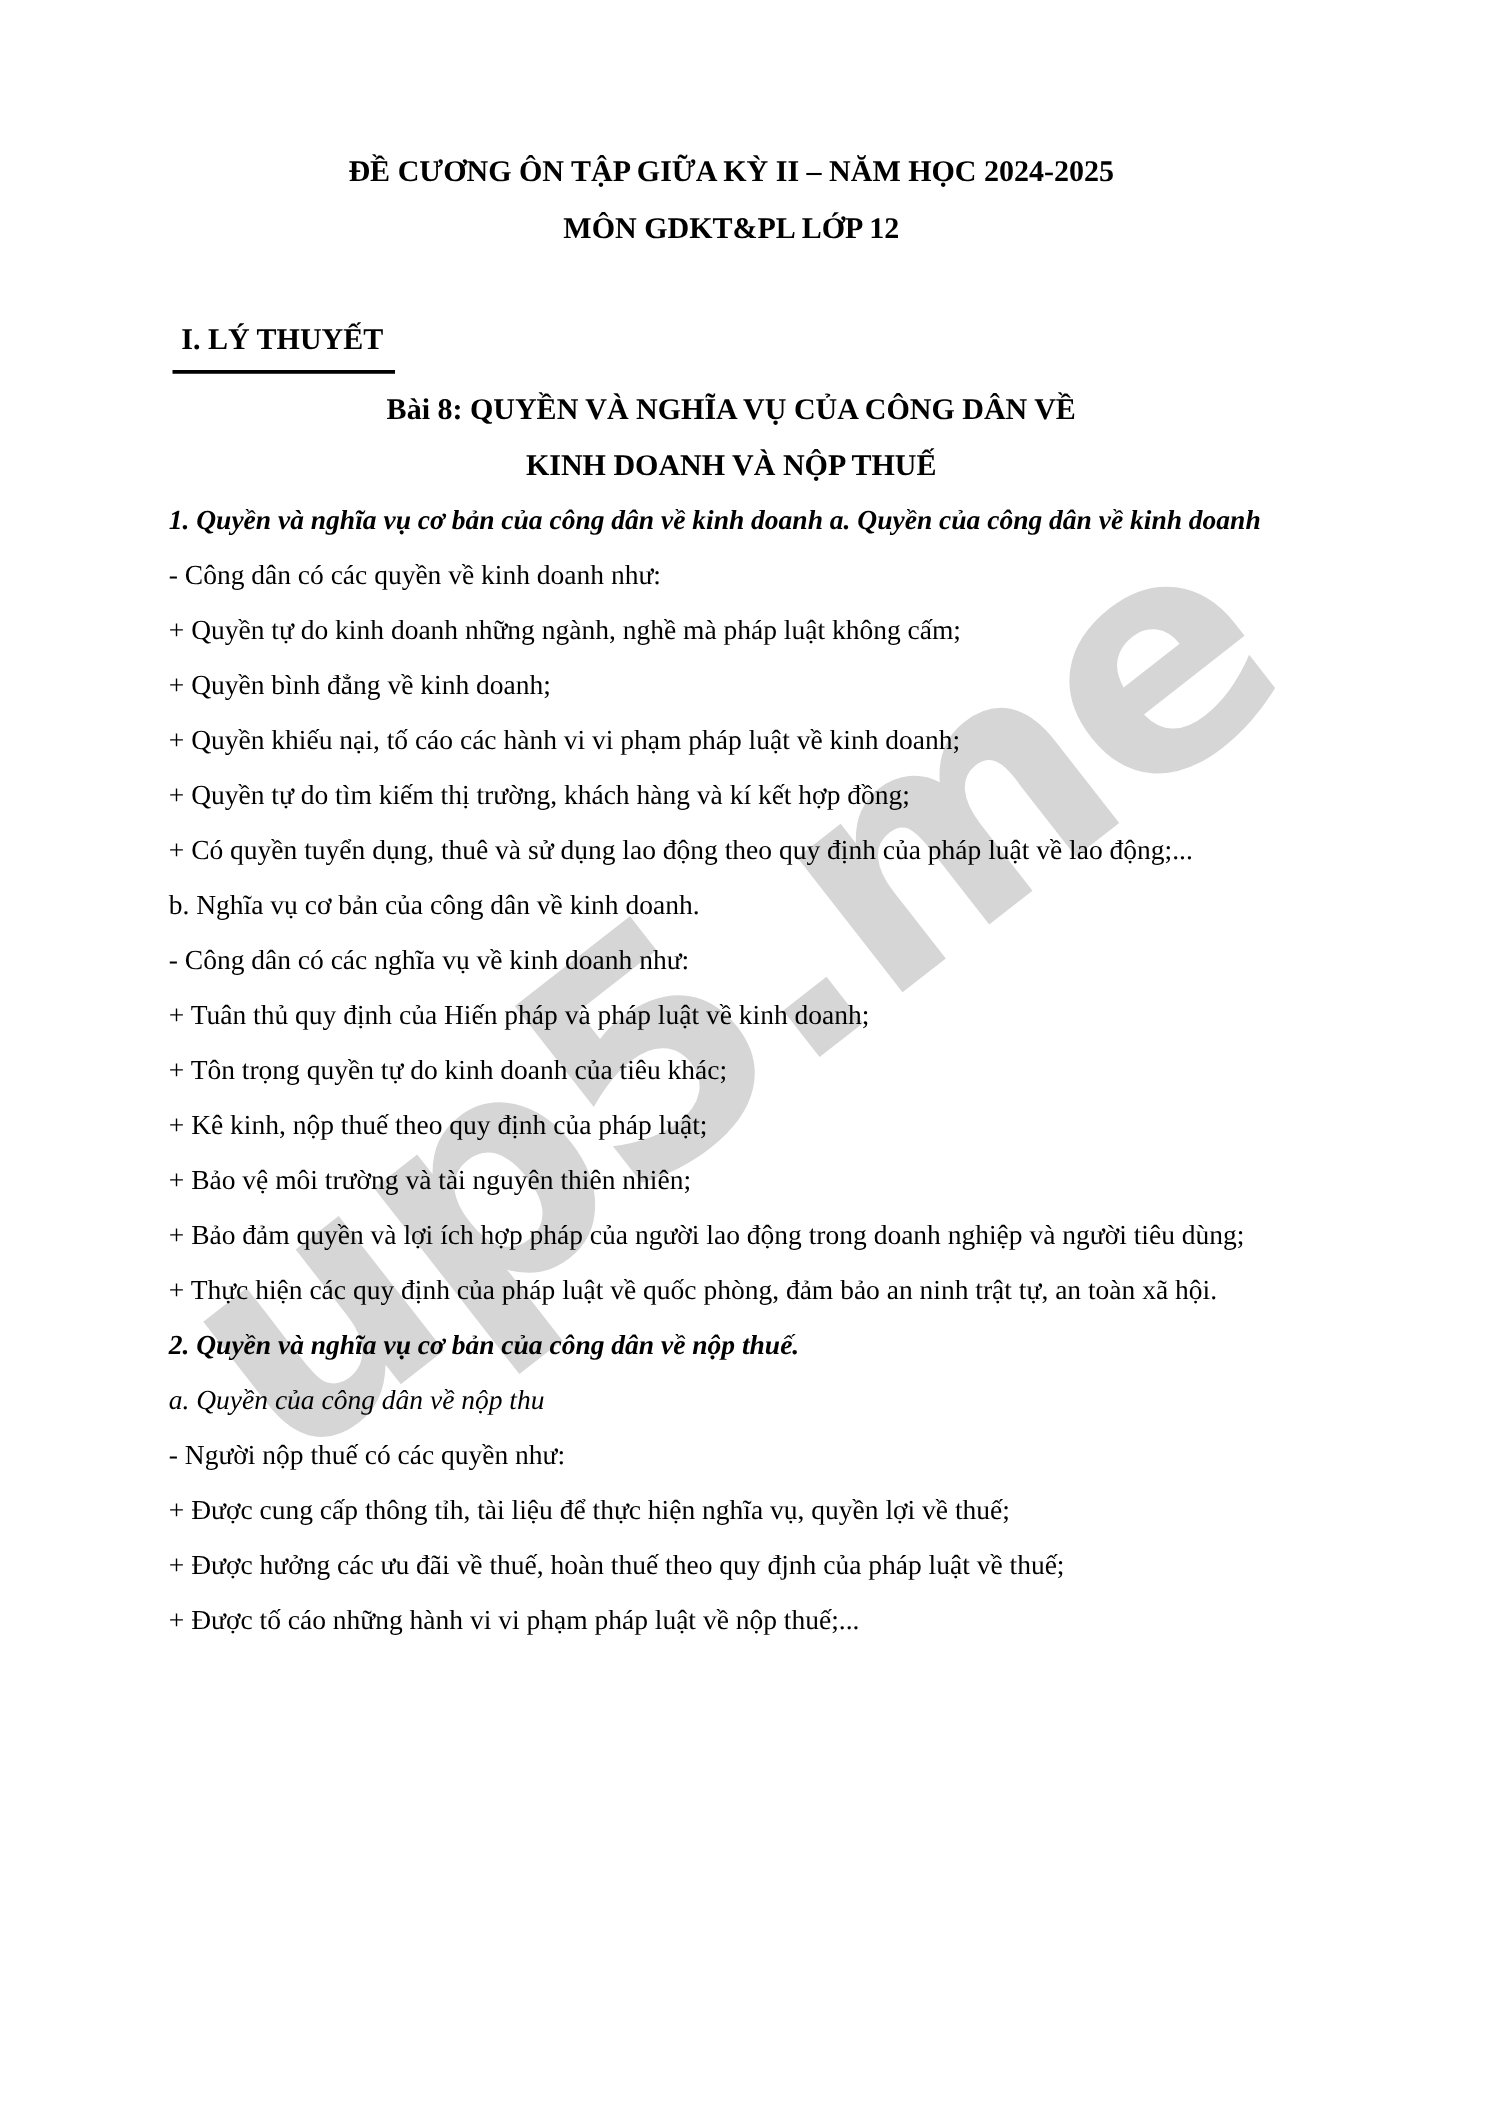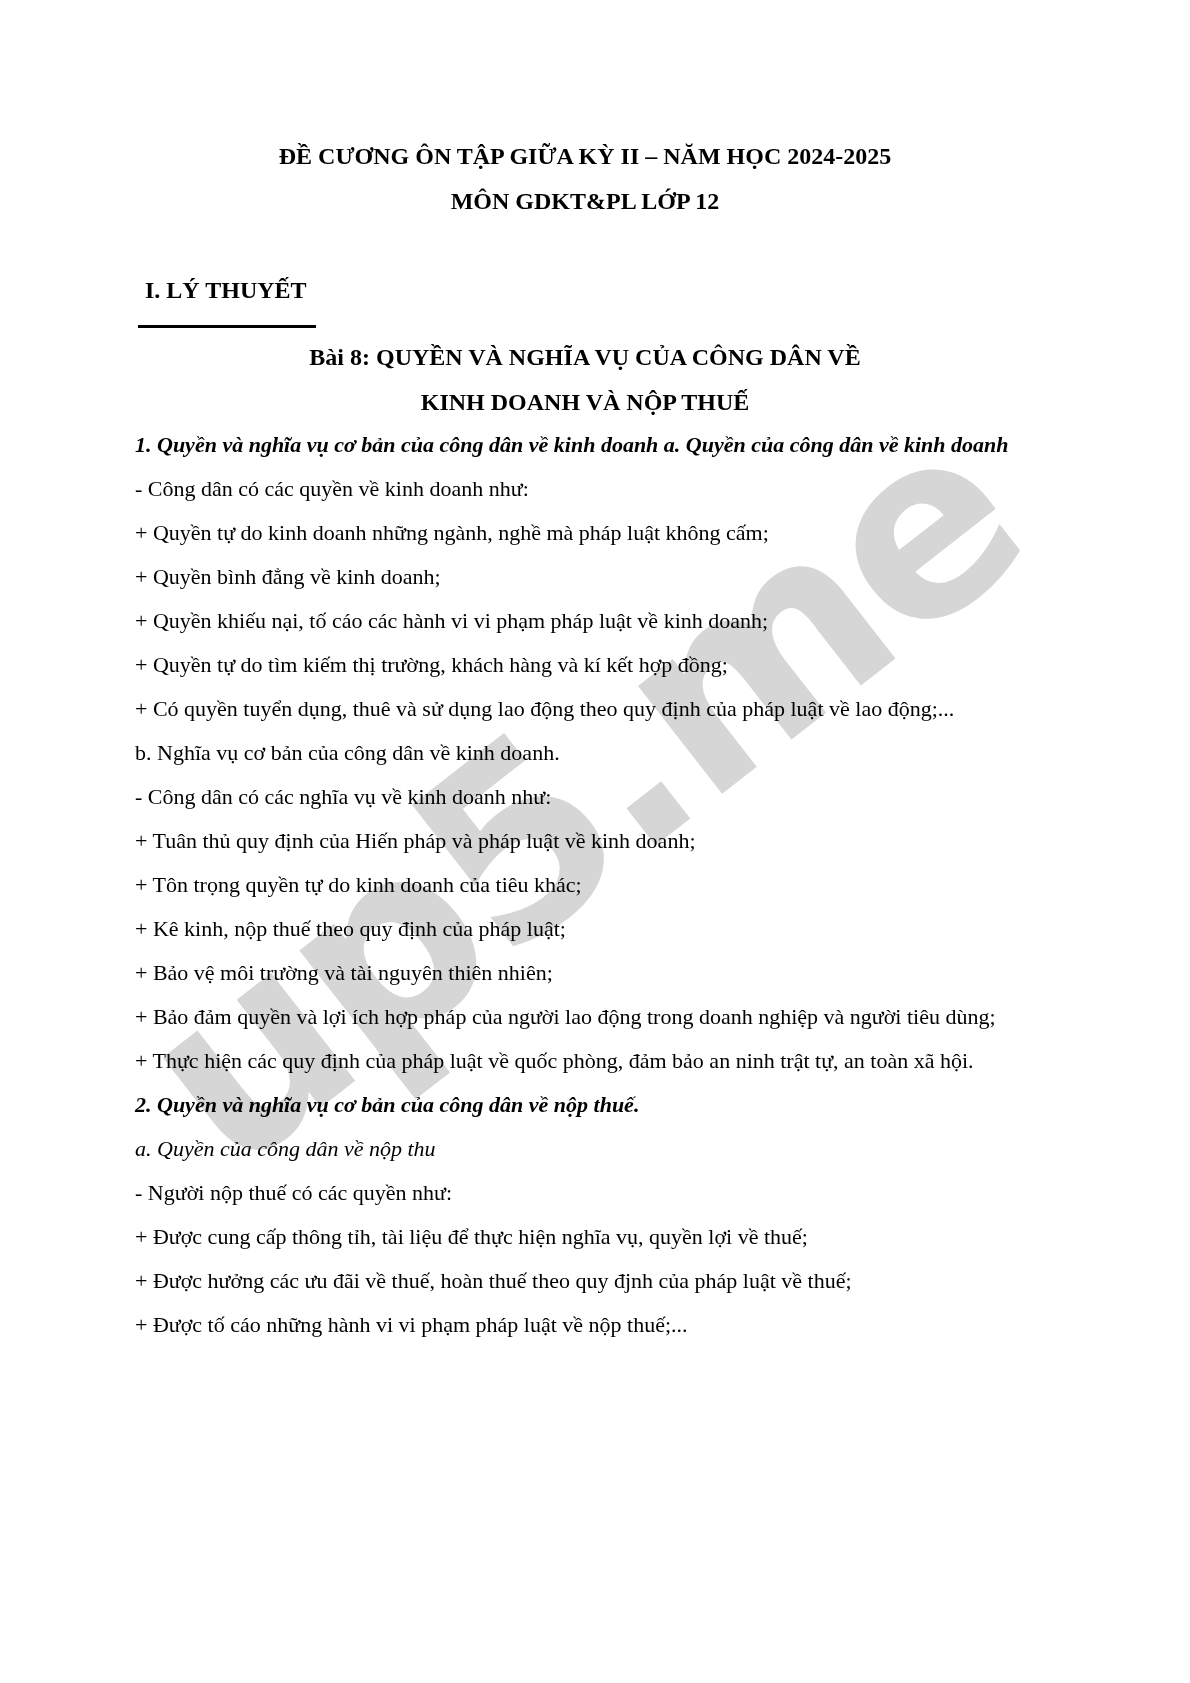--- a/index.html
+++ b/index.html
@@ -26,42 +26,42 @@
     font-size: 250px;
     letter-spacing: -6px;
     color: #d6d6d6;
     white-space: nowrap;
     z-index: 0;
     user-select: none;
   }
   .content {
     position: absolute;
     left: 135px;
-    top: 142px;
+    top: 124px;
     width: 900px;
     z-index: 1;
   }
   .doc-title {
     font-size: 24px;
     font-weight: bold;
     text-align: center;
     line-height: 29px;
   }
   .t1 { margin-bottom: 16px; }
   .t2 { margin-bottom: 60px; }
   .section-line {
     line-height: 29px;
     margin-bottom: 15px;
   }
   .section-heading {
     display: inline-block;
     font-size: 24px;
     font-weight: bold;
     border-bottom: 3px solid #000000;
-    padding: 0 9px 20px 7px;
+    padding: 0 9px 9px 7px;
     margin-left: 3px;
   }
   .lesson-title {
     font-size: 24px;
     font-weight: bold;
     text-align: center;
     line-height: 29px;
   }
   .l1 { margin-bottom: 16px; }
   .l2 { margin-bottom: 10px; }

